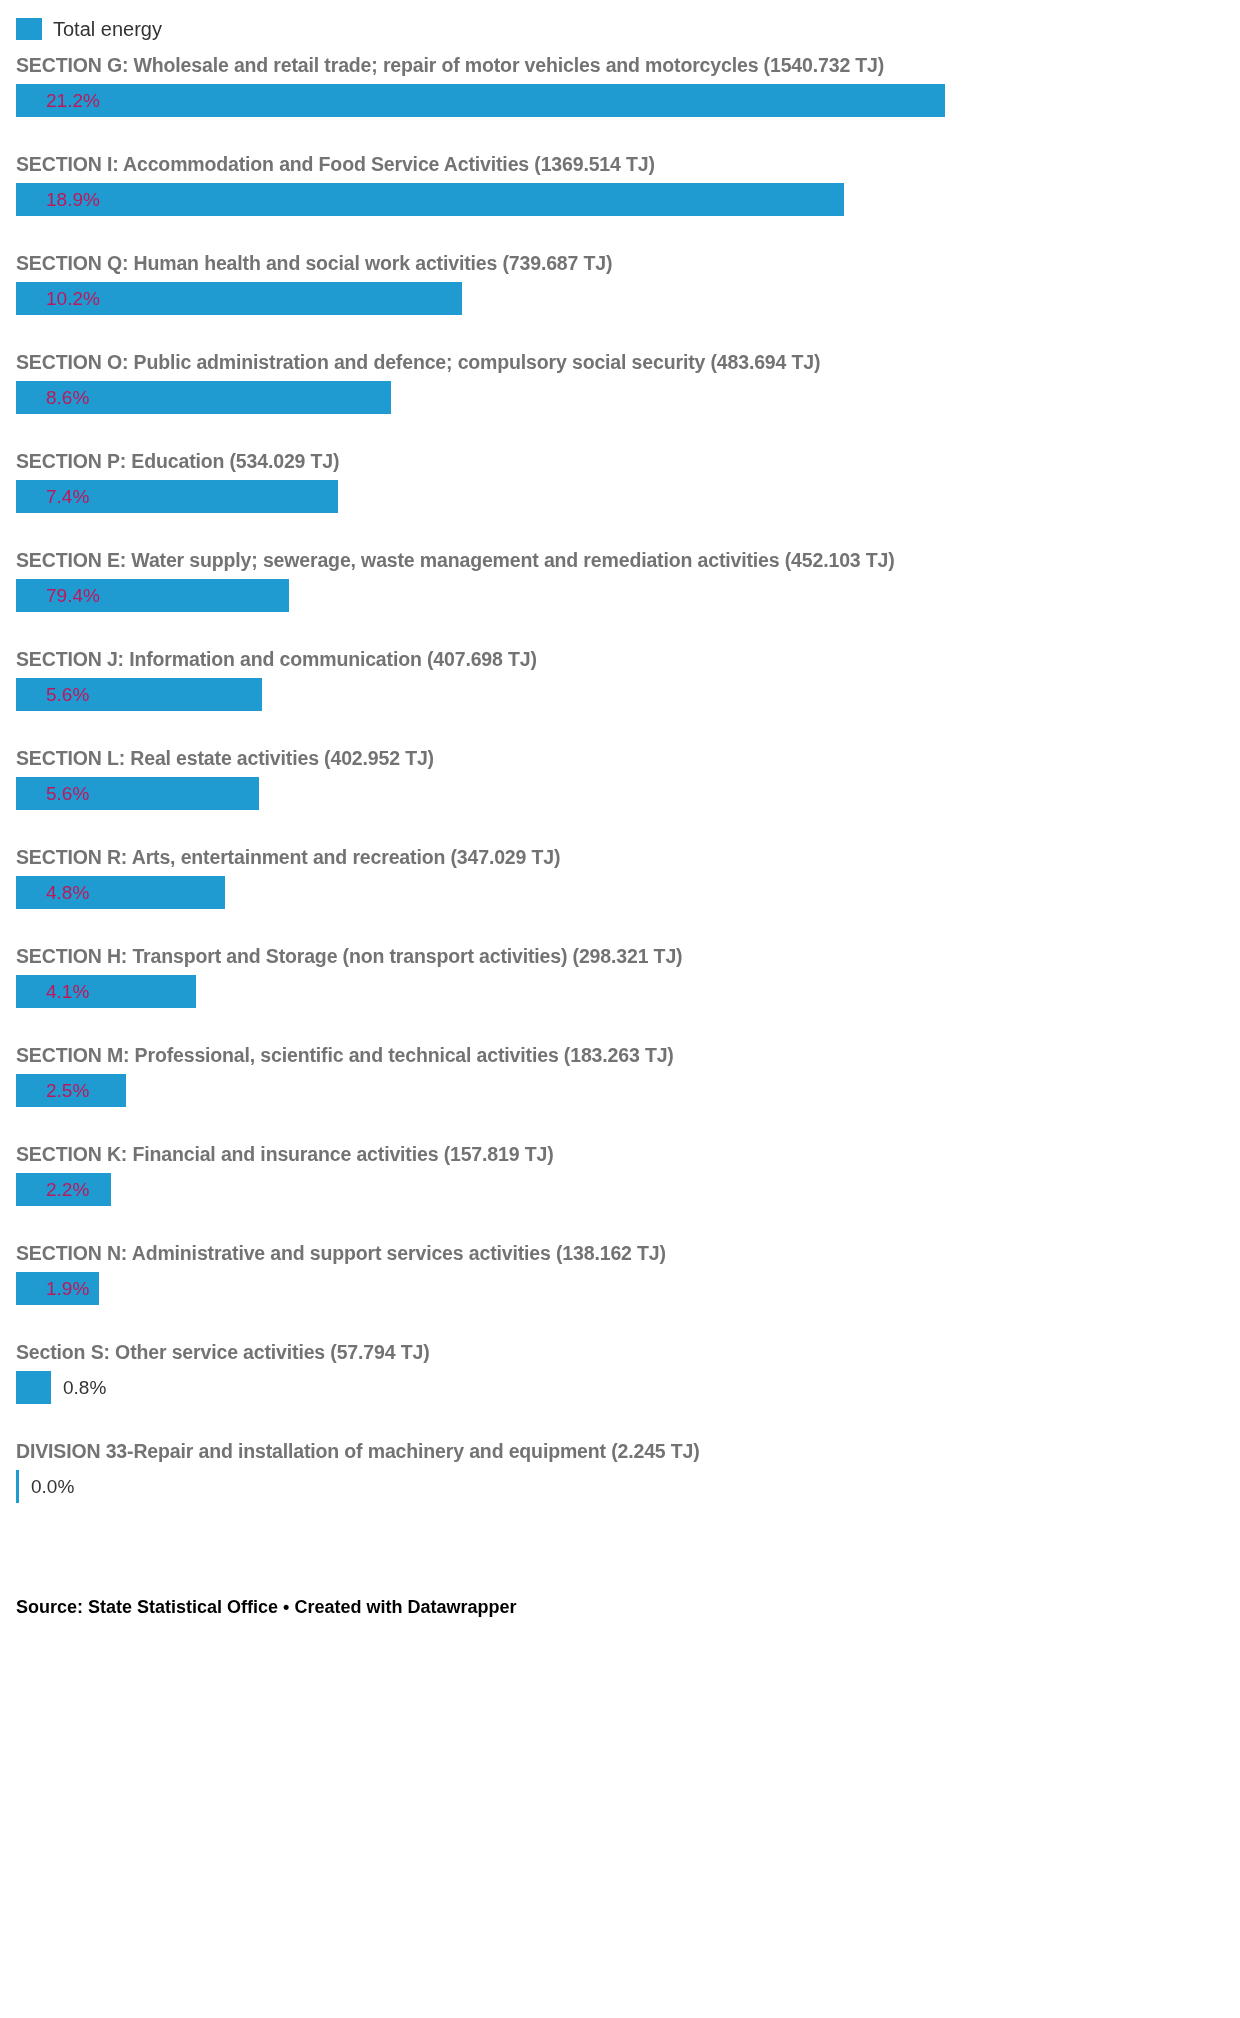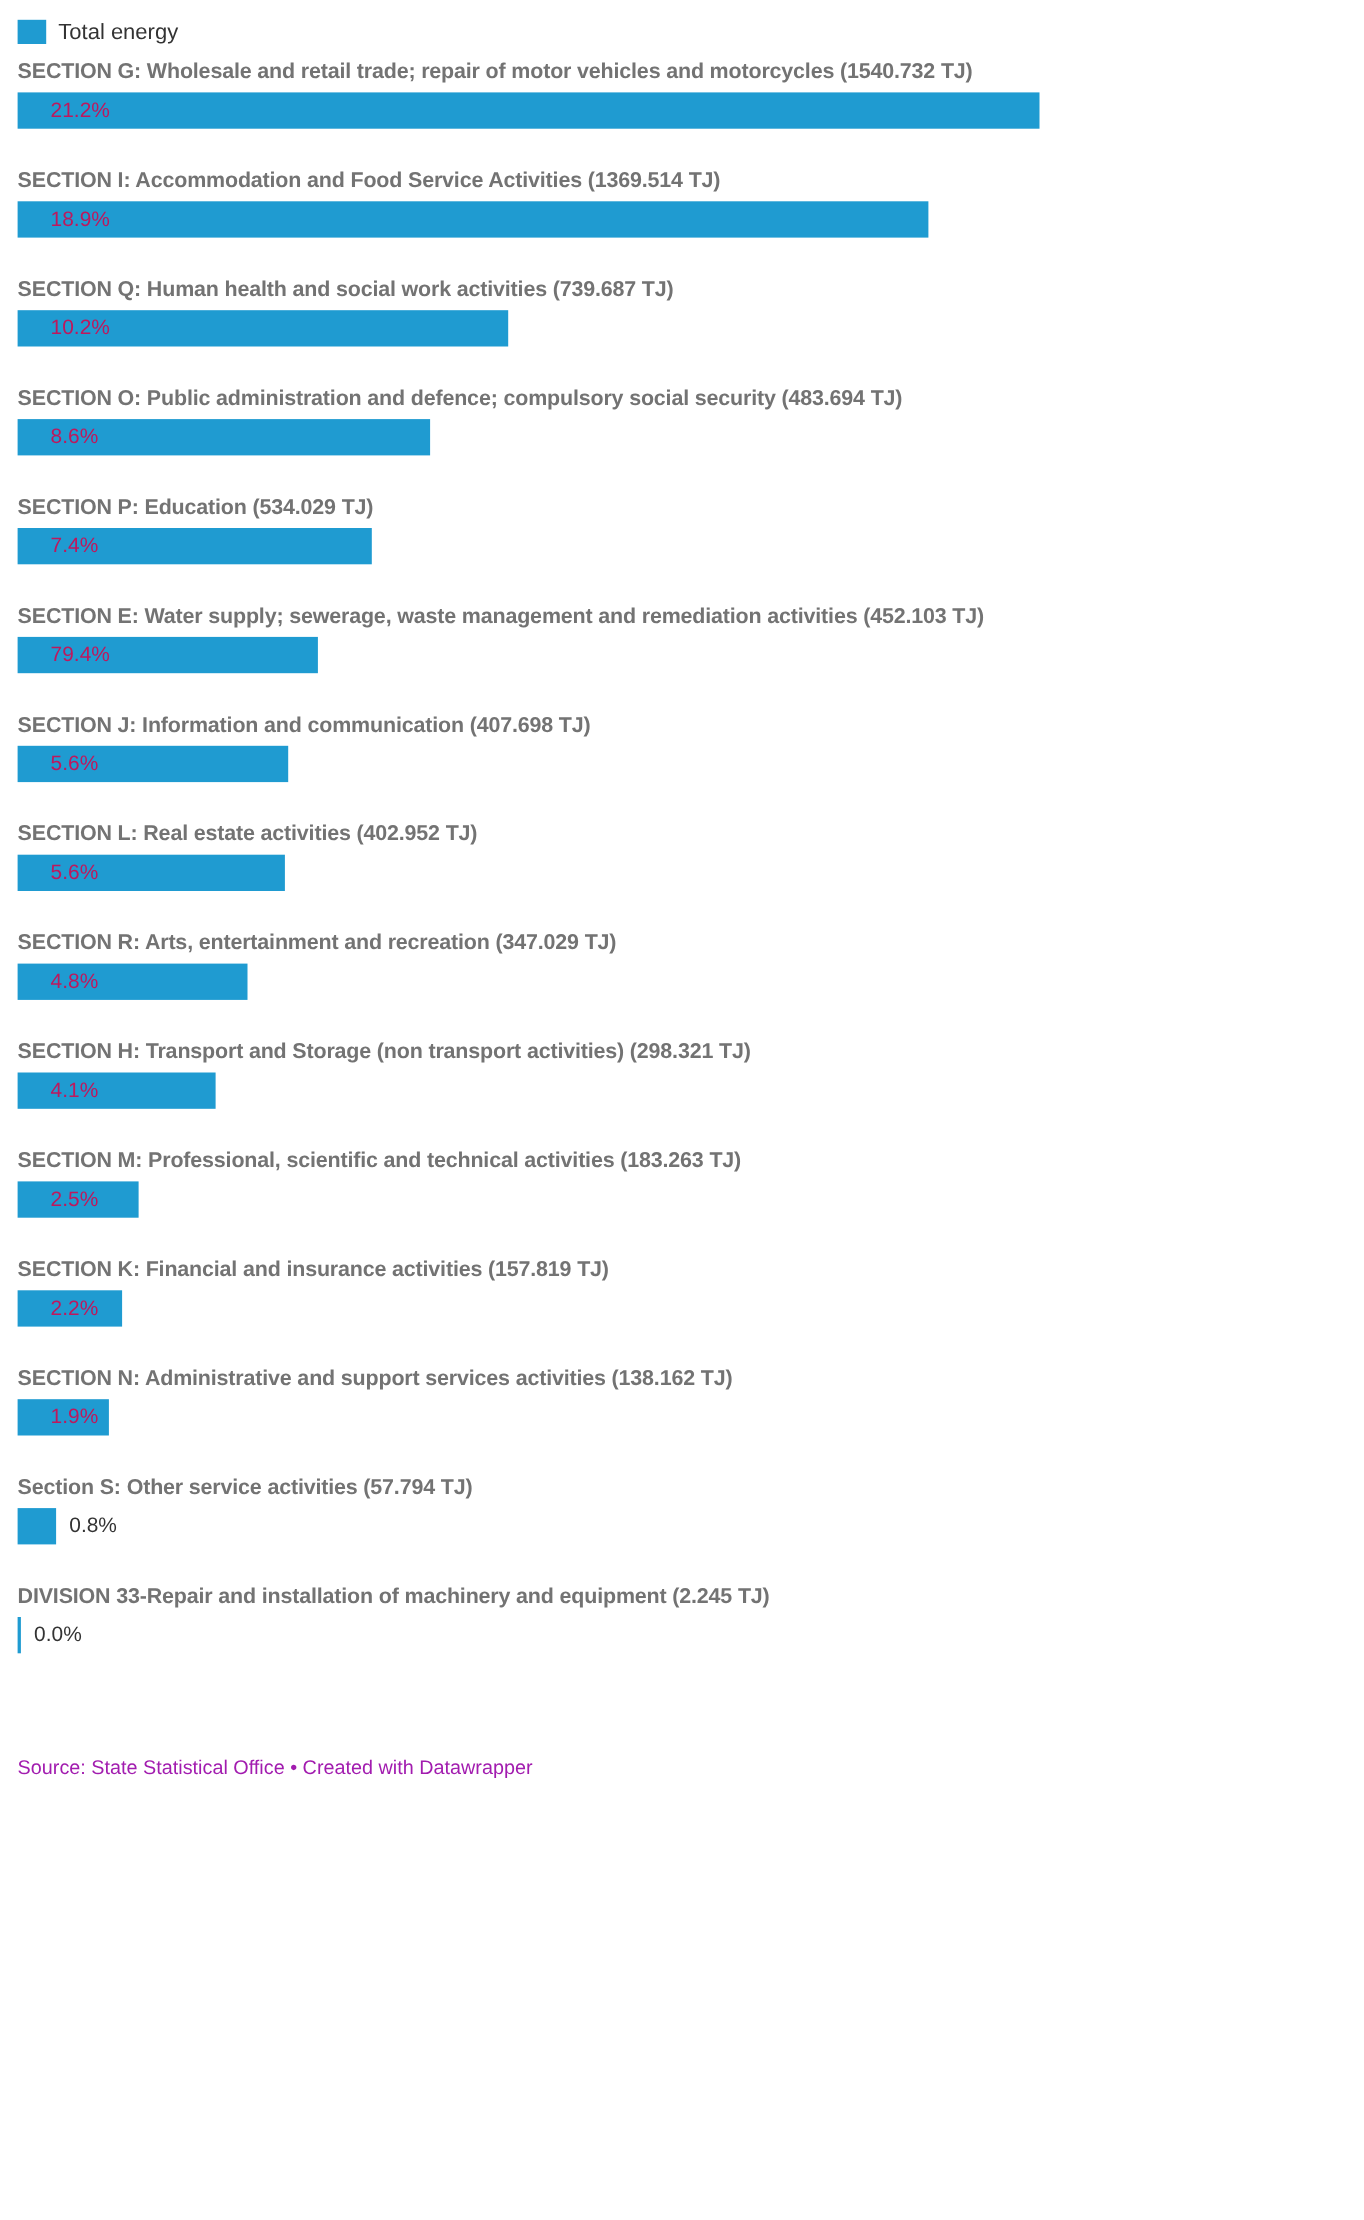--- a/index.html
+++ b/index.html
@@ -95,22 +95,22 @@
     color: #333333;
   }
 
   
   .footer {
     position: absolute;
     left: 16px;
     bottom: 18px;
     font-size: 18px;
     line-height: 22px;
-    color: #a21caf;
-    font-weight: 400;
+    color: #000000;
+    font-weight: 700;
     white-space: nowrap;
   }
 </style>
 </head>
 <body>
 
 <div id="chart-root">
 
   <div class="legend">
     <span class="legend-swatch"></span>

